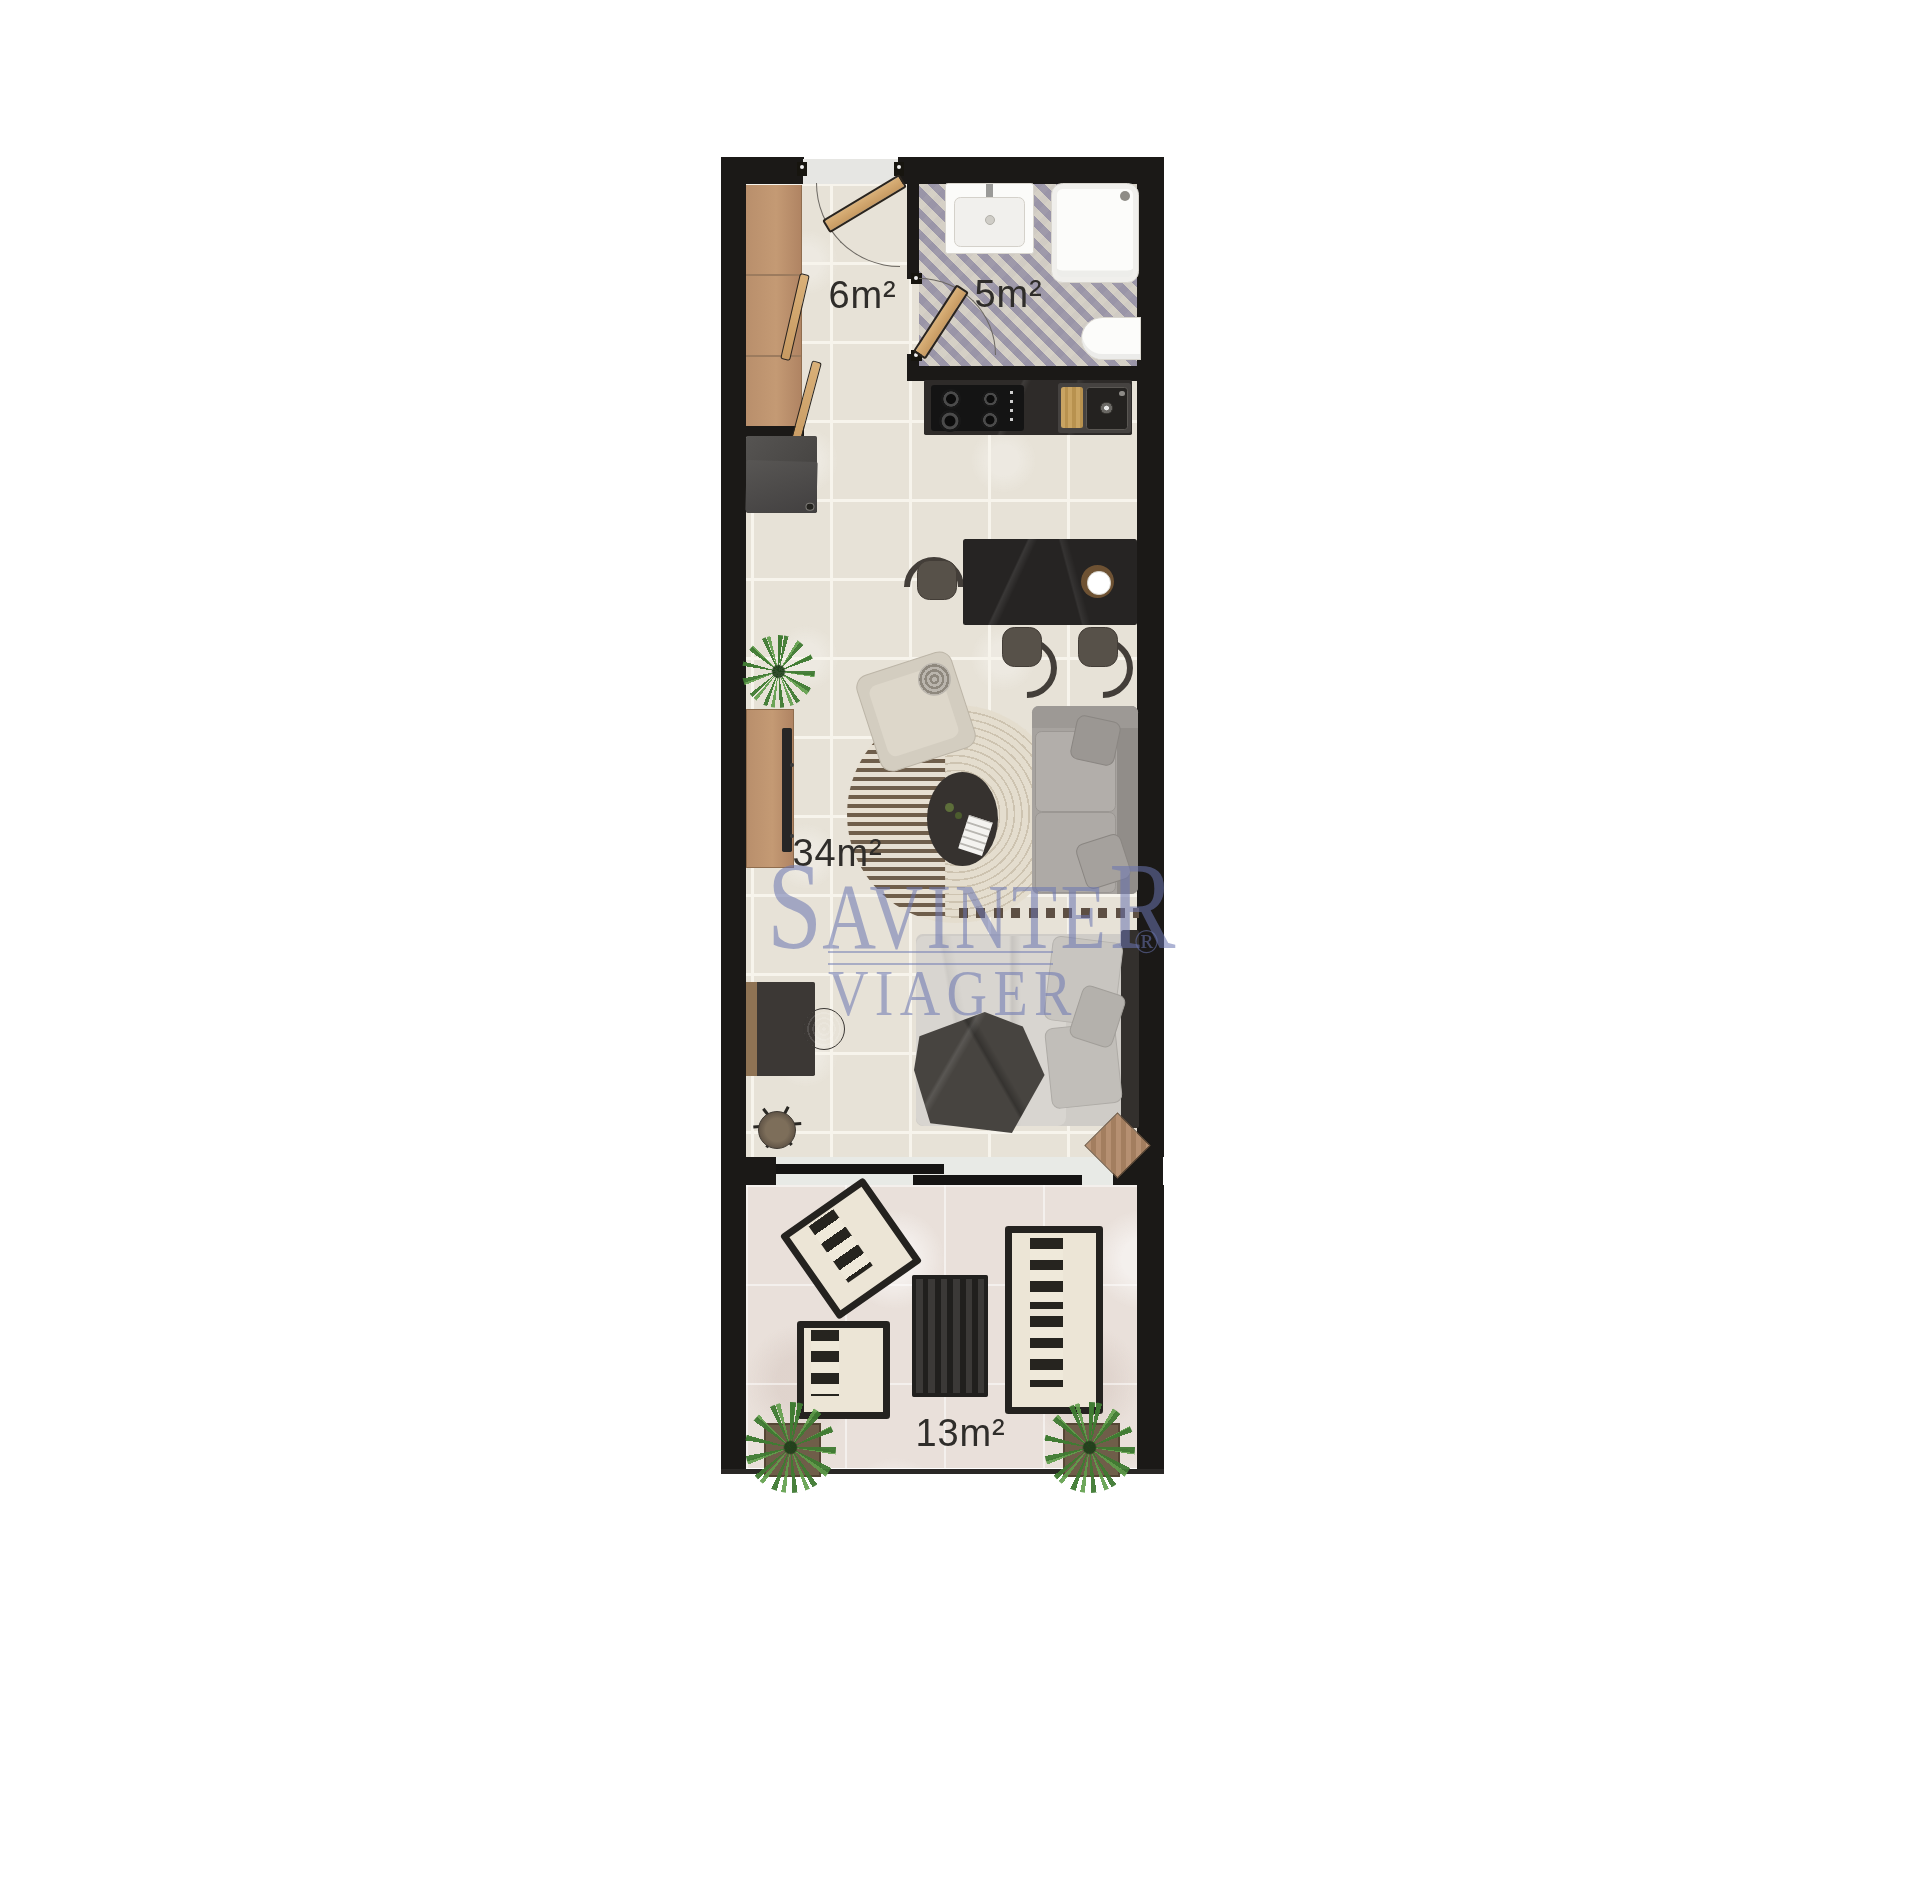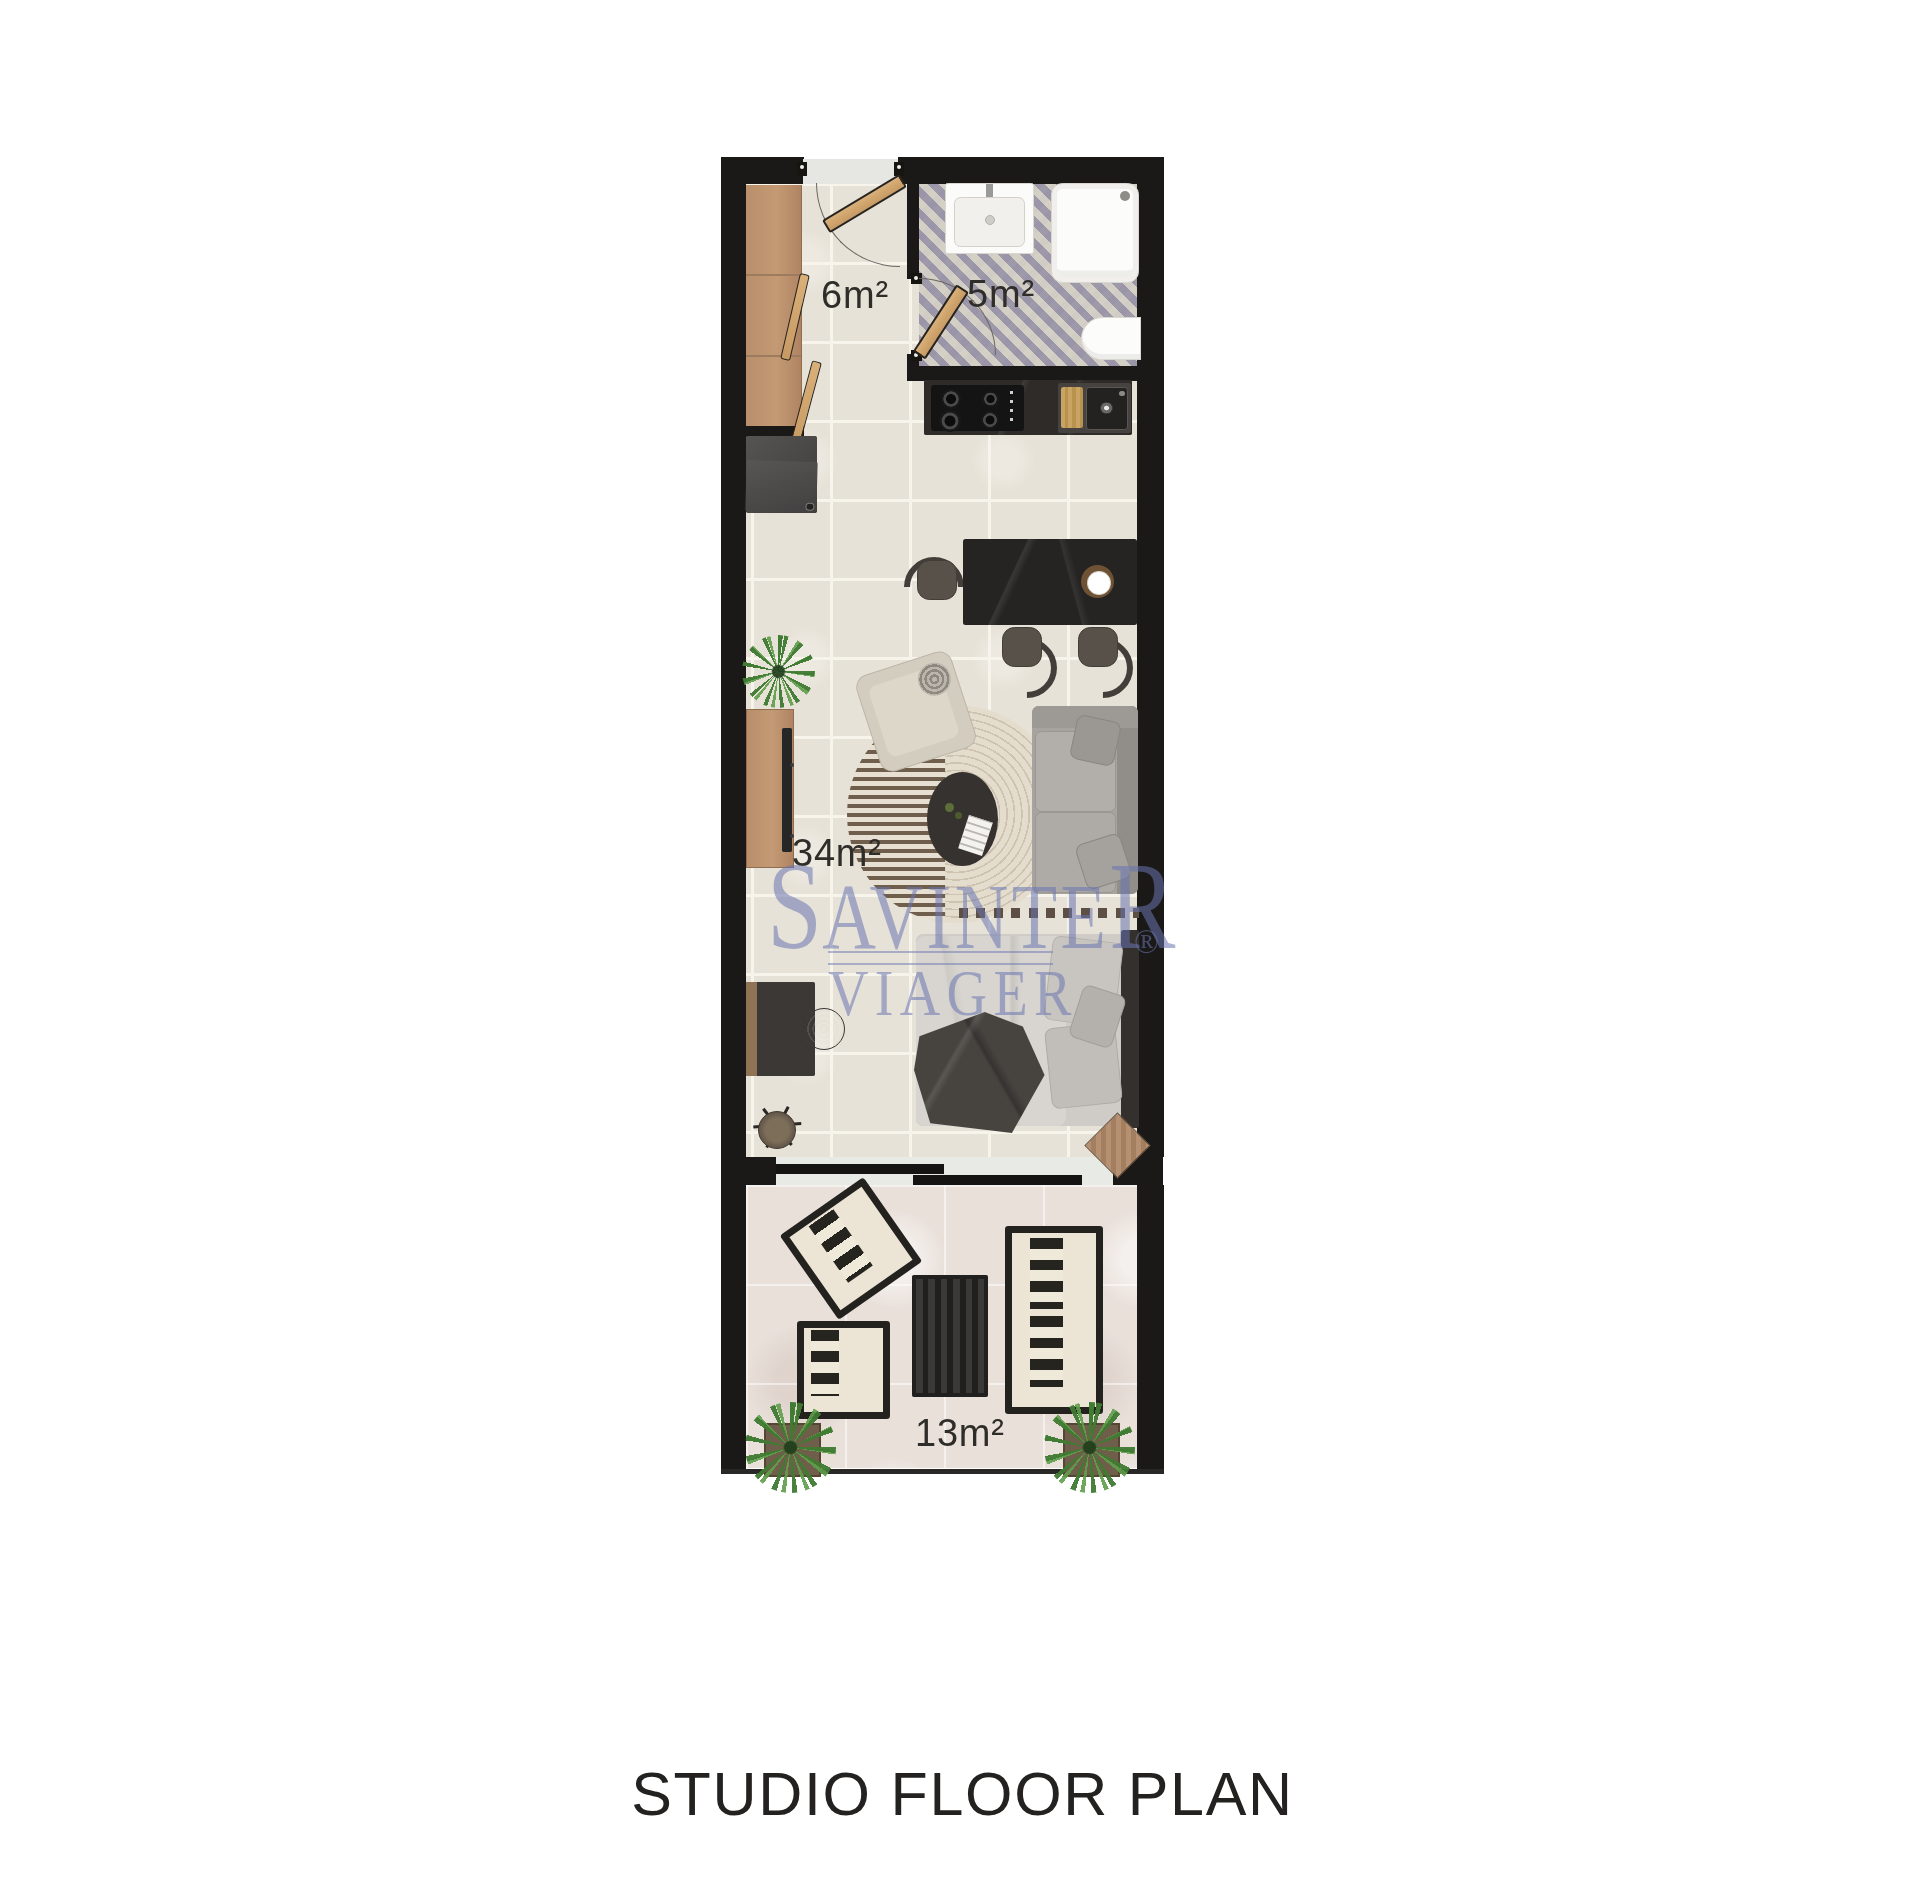--- a/index.html
+++ b/index.html
@@ -17,21 +17,21 @@
     background-image:
       repeating-linear-gradient(45deg, rgba(150,145,166,.85) 0 7.4px, rgba(214,209,199,.85) 7.4px 15px),
       repeating-linear-gradient(-45deg, rgba(150,145,166,.5) 0 7.4px, rgba(214,209,199,.5) 7.4px 15px);}
   .floor-terrace{position:absolute;background-color:#e9e0da;
     background-image:linear-gradient(rgba(255,255,255,.5) 2.5px,transparent 2.5px),
                      linear-gradient(90deg,rgba(255,255,255,.5) 2.5px,transparent 2.5px),
                      radial-gradient(circle at 60% 30%, rgba(255,255,255,.5) 0 21.5px, transparent 50px),
                      radial-gradient(circle at 20% 70%, rgba(205,188,180,.35) 0 25px, transparent 58px);
     background-size:99px 99px,99px 99px,248px 248px,281px 281px;}
   .wood{background:linear-gradient(90deg,#b98f6c,#c49a74 55%,#b08463);}
-  .label{position:absolute;color:#2f2d2a;font-size:38px;letter-spacing:0.8px;text-align:left;}
+  .label{position:absolute;color:#2f2d2a;font-size:38px;letter-spacing:0.8px;text-align:center;}
   .door-leaf{position:absolute;background:linear-gradient(#d9b078,#c79a62);border:2.5px solid #2a241d;border-radius:2.5px;}
   .hinge{position:absolute;background:#17150f;}
   .hinge::after{content:"";position:absolute;left:2.5px;top:2.5px;width:4.1px;height:4.1px;background:#efefef;border-radius:50%;}
   .chair-seat{position:absolute;width:38px;height:38px;border-radius:12.4px;background:#575149;border:1.7px solid #433d37;}
   .chair-back{position:absolute;width:48px;height:48px;border-radius:50%;border:6.6px solid #433e39;
               border-color:#433e39 transparent transparent #433e39;}
   .burner{position:absolute;border-radius:50%;
           background:radial-gradient(circle,#0c0c0c 32%,#4a4a4a 38% 52%,#181818 56% 72%,#060606 74%);}
   .plant{position:absolute;border-radius:50%;
     background:
@@ -209,15 +209,14 @@
     <div style="display:flex;align-items:baseline;line-height:1;">
       <span style="font-size:124px;">S</span>
         <span style="font-size:93px;letter-spacing:4.1px;">AVINTE</span>
         <span style="font-size:124px;">R</span>
     </div>
   </div>
   <div class="wm" style="left:828px;top:951px;width:225px;height:10px;border-top:2.5px solid rgba(106,117,177,0.5);border-bottom:2.5px solid rgba(106,117,177,0.5);z-index:9;"></div>
   <div class="wm" style="left:1134px;top:924px;font-size:33px;z-index:9;">®</div>
   <div class="wm" style="left:828px;top:960px;font-size:66px;letter-spacing:7.4px;line-height:1;z-index:9;transform:scaleX(.85);transform-origin:left top;">VIAGER</div>
 
-  <div class="abs" style="left:0;top:1759px;width:1925px;text-align:center;font-size:61px;letter-spacing:1.7px;color:#232220;">STUDIO FLOOR PLAN</div>
 </div>
 
 
 </body></html>

